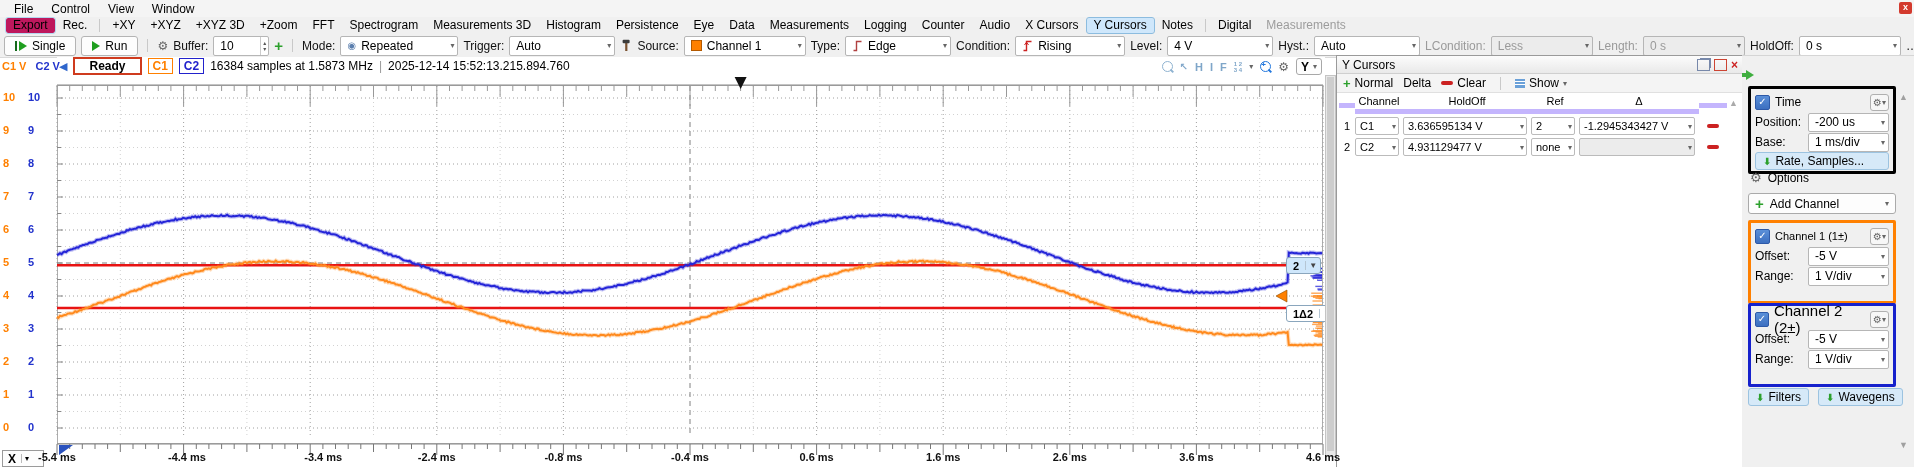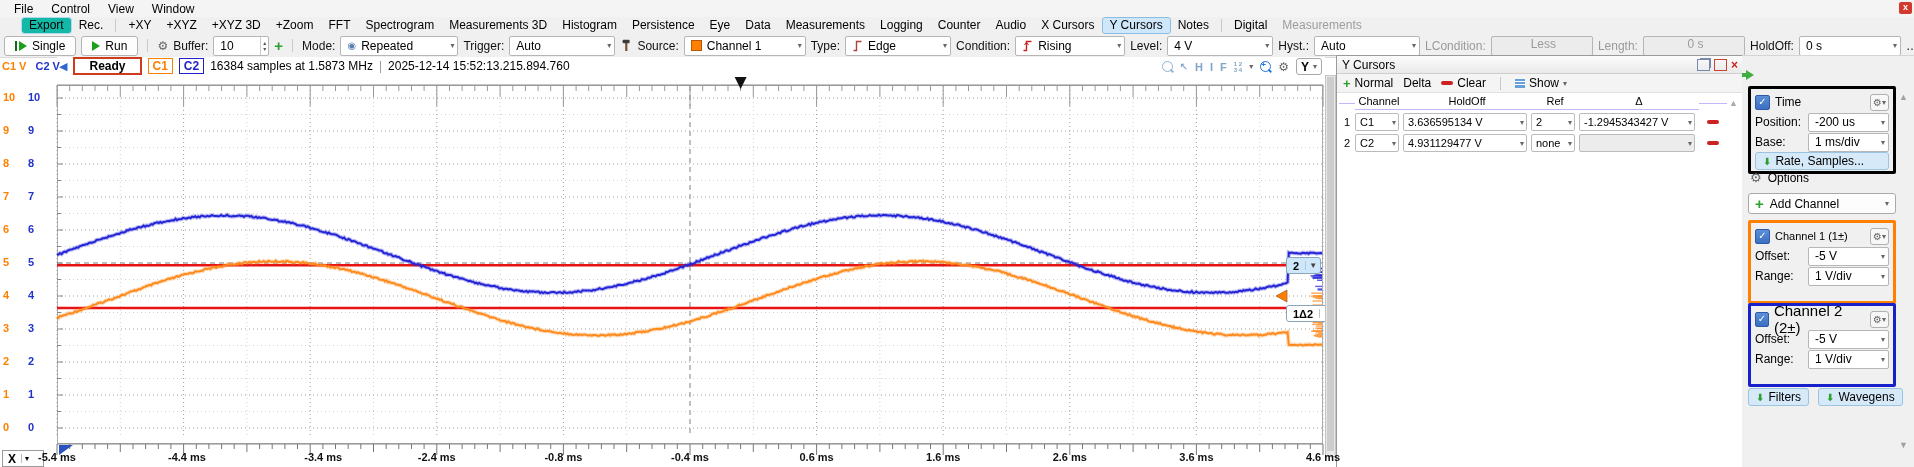--- a/index.html
+++ b/index.html
@@ -9,35 +9,35 @@
   
   #menubar{left:0;top:0;width:1914px;height:17px;background:#f4f4f4;border-bottom:1px solid #e2e2e2;
            display:flex;align-items:center;padding-left:6px;gap:2px;z-index:3;}
   .menu-item{padding:1px 8px;cursor:default;}
   #win-close{right:2px;top:2px;width:13px;height:12px;background:#d33a2e;border-radius:2px;color:#fff;
              font-size:9px;line-height:11px;text-align:center;z-index:4;font-weight:bold;}
   #tabbar{left:0;top:17px;width:1914px;height:17px;background:#f0f0f0;border-bottom:1px solid #e0e0e0;
           display:flex;align-items:center;padding-left:6px;gap:1px;z-index:3;}
   .tab-item{padding:0 7px;height:15px;line-height:15px;border-radius:2px;white-space:nowrap;}
   .tab-item.active{background:#cfe7fb;outline:1px solid #8cbcdf;}
-  .tab-item.highlight{background:#14b8a6;outline:1px solid #b5d7ef;margin-left:16px;}
+  .tab-item.highlight{background:#be185d;outline:1px solid #b5d7ef;}
   .tab-item.disabled{color:#9c9c9c;}
   .vsep{width:1px;height:13px;background:#c9c9c9;margin:0 4px;flex:0 0 auto;}
   
   #ctrlbar{left:0;top:34px;width:1914px;height:23px;background:#f0f0f0;border-bottom:1px solid #dadada;
            display:flex;align-items:center;gap:5px;padding-left:4px;z-index:3;white-space:nowrap;}
   .btn{display:inline-flex;align-items:center;gap:5px;background:#fdfdfd;border:1px solid #b4b4b4;
        border-radius:3px;height:18px;padding:0 10px;}
   .play{width:0;height:0;border-left:8px solid #1e9e1e;border-top:5px solid transparent;border-bottom:5px solid transparent;}
   .play-bar{width:2px;height:10px;background:#14691c;margin-right:-3px;}
   .lbl{color:#111;}
   .lbl.disabled,.combo.disabled .val{color:#9a9a9a;}
   .combo{display:inline-flex;align-items:center;background:#fff;border:1px solid #b6b6b6;border-radius:2px;
          height:18px;padding:0 3px 0 6px;gap:5px;}
-  .combo.disabled{background:#ececec;flex-direction:column;}
+  .combo.disabled{background:#ececec;}
   .combo .val{flex:1;text-align:left;}
   .chev{color:#666;font-size:8px;}
   .spin{display:inline-flex;align-items:stretch;background:#fff;border:1px solid #b6b6b6;border-radius:2px;height:18px;}
   .spin .val{padding:2px 6px;min-width:34px;}
   .spin .arrows{display:flex;flex-direction:column;justify-content:center;border-left:1px solid #ccc;
                 padding:0 2px;font-size:6px;color:#555;line-height:6px;}
   .plus{color:#2ca02c;font-weight:bold;font-size:15px;}
   .gear{color:#666;font-size:12px;}
   .swatch{width:9px;height:9px;background:#ff8000;border:1px solid #b35900;}
   .micon{color:#5b7fae;font-size:10px;}
@@ -84,21 +84,21 @@
   .win-ico{width:11px;height:10px;position:relative;}
   .win-float{border:1px solid #7788aa;box-shadow:2px -2px 0 -1px #7788aa;}
   .win-max{border:1px solid #cc4433;}
   .win-x{color:#cc2222;font-weight:bold;font-size:12px;line-height:10px;}
   #ycur-tools{height:18px;display:flex;align-items:center;gap:10px;padding:0 6px;background:#f4f4f4;
               border-bottom:1px solid #e0e0e0;}
   .minus-pill{width:12px;height:4px;background:#cc2222;border-radius:2px;}
   .list-ico{width:10px;height:9px;background:linear-gradient(#6aa0d8 2px,#fff 2px,#fff 3px,#6aa0d8 3px,#6aa0d8 5px,#fff 5px,#fff 6px,#6aa0d8 6px);}
   #ycur-grid{display:grid;grid-template-columns:16px 48px 128px 48px 120px 28px;align-items:center;
              padding:2px 2px 0 2px;row-gap:3px;}
-  .hcell{text-align:center;font-size:11px;border-bottom:1px solid #c4b5fd;padding-bottom:2px;}
+  .hcell{text-align:center;font-size:11px;border-bottom:5px solid #c4b5fd;padding-bottom:2px;}
   .tcell{display:flex;align-items:center;border:1px solid #bbb;background:#fff;height:16px;border-radius:2px;
          padding:0 2px 0 4px;margin-right:4px;font-size:11px;overflow:hidden;}
   .tcell .val{flex:1;white-space:nowrap;}
   .tcell.dis{background:#ececec;}
   .idxcell{text-align:center;font-size:11px;}
   .delbtn{display:flex;align-items:center;justify-content:center;}
   #ycur-scroll-up{position:absolute;right:5px;top:42px;color:#aaa;font-size:9px;}
   
   #sidebar{left:1742px;top:55px;width:172px;height:412px;background:#f0f0f0;border-top:1px solid #d5d5d5;z-index:3;}
   .green-arrow{position:absolute;left:4px;top:14px;width:0;height:0;border-left:8px solid #3fae3f;

